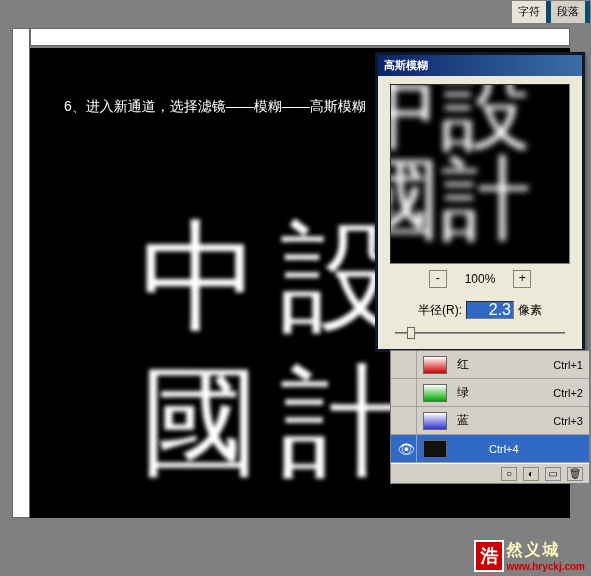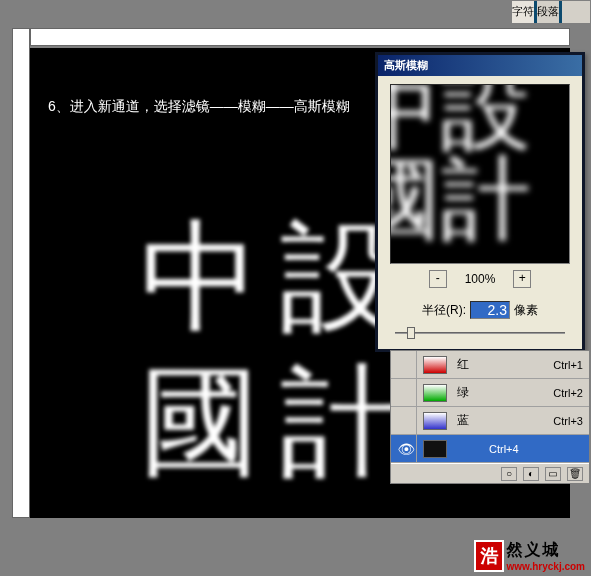--- a/index.html
+++ b/index.html
@@ -12,20 +12,21 @@
   position: relative;
   overflow: hidden;
 }
 .canvas-area {
   position: absolute;
   left: 30px;
   top: 48px;
   width: 540px;
   height: 470px;
   background: #000;
+  padding-left: 16px;
 }
 .canvas-text {
   color: #fff;
   padding: 50px 0 0 18px;
   font-size: 14px;
 }
 .canvas-calligraphy {
   position: absolute;
   left: 100px;
   top: 170px;
@@ -47,22 +48,22 @@
   right: 0;
   top: 0;
   width: 80px;
   height: 24px;
   background: #d4d0c8;
   border: 1px solid #808080;
   display: flex;
   overflow: hidden;
 }
 .tab {
-  padding: 3px 0;
-  border-right: 3px solid #0c4a6e;
+  padding: 3px 6px;
+  border-right: 5px solid #0c4a6e;
   font-size: 11px;
   cursor: pointer;
 }
 .tab.active { background: #e8e4dc; }
 .dialog {
   position: absolute;
   left: 375px;
   top: 52px;
   width: 210px;
   background: #ece9d8;
@@ -119,28 +120,28 @@
 .radius-row {
   display: flex;
   align-items: center;
   justify-content: center;
   gap: 4px;
   font-size: 12px;
   margin-bottom: 6px;
   margin-top: 13px;
 }
 .radius-input {
-  width: 40px;
+  width: 48px;
   height: 18px;
   background: #316ac5;
   color: #fff;
   border: 1px inset #808080;
   text-align: right;
   padding-right: 2px;
-  font-size: 14px;
+  font-size: 16px;
 }
 .slider-track {
   width: 170px;
   height: 16px;
   margin: 0 auto;
   position: relative;
 }
 .slider-line {
   position: absolute;
   top: 7px;
@@ -239,21 +240,21 @@
   gap: 2px;
 }
 .wm-badge {
   background: #c00;
   color: #fff;
   font-size: 18px;
   font-weight: bold;
   padding: 2px 4px;
   border: 2px solid #fff;
 }
-.wm-text .top { font-size: 16px; color: #000000; font-weight: bold; letter-spacing: 2px; }
+.wm-text .top { font-size: 16px; color: #fef9c3; font-weight: bold; letter-spacing: 2px; }
 .wm-text .bot { font-size: 10px; color: #c00; font-weight: bold; }
 .ruler-top {
   position: absolute;
   left: 30px;
   top: 28px;
   width: 540px;
   height: 18px;
   background: #fff;
   border: 1px solid #666;
 }

